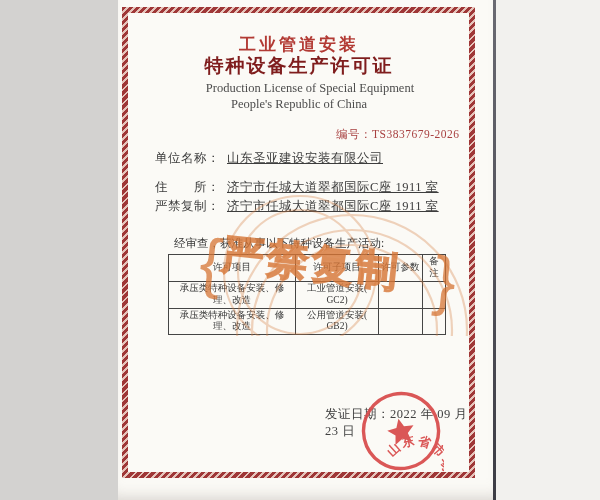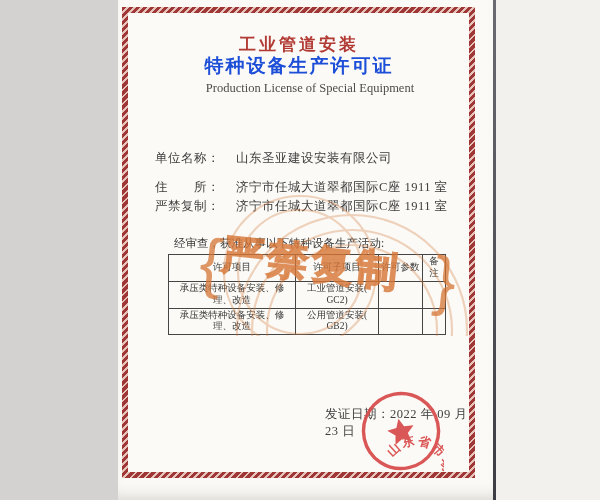--- a/index.html
+++ b/index.html
@@ -12,26 +12,26 @@
   .paper{position:absolute;left:118px;top:0;width:376px;height:500px;background:#fbfaf6;
     box-shadow:inset 0 -14px 18px -14px rgba(120,110,100,.35);}
   .paper-edge{position:absolute;left:493px;top:0;width:3px;height:500px;
     background:linear-gradient(180deg,#6a6a72,#3c3c44);}
   .cert{position:absolute;left:122px;top:0;width:354px;height:500px;color:#3a3a3a;}
   .frame{position:absolute;left:0;top:7px;width:353px;height:471px;box-sizing:border-box;
     border:6px solid transparent;
     border-image:repeating-linear-gradient(135deg,#9f3737 0 3px,#e6c4bb 3px 5px) 6;}
   .ctr{position:absolute;left:0;width:100%;text-align:center;}
   .t1{top:33px;font-size:17px;font-weight:bold;color:#b23a34;letter-spacing:3px;}
-  .t2{top:53px;font-size:19px;font-weight:bold;color:#1d4ed8;letter-spacing:2px;}
+  .t2{top:53px;font-size:19px;font-weight:bold;color:#7f1d1d;letter-spacing:2px;}
   .e1{top:81px;font-size:12.5px;color:#4c4c4c;padding-left:11px;}
   .e2{top:97px;font-size:12.5px;color:#4c4c4c;}
   .serial{position:absolute;left:214px;top:127px;font-size:11.5px;color:#a84040;letter-spacing:.5px;}
   .field{position:absolute;left:33px;font-size:12.5px;color:#3d3d3d;font-weight:500;letter-spacing:.5px;}
-  .field .val{margin-left:16px;}
+  .field .val{margin-left:7px;text-decoration:underline;}
   .f1{top:150px}.f2{top:179px}.f3{top:198px}
   .note{position:absolute;left:52px;top:236px;font-size:11.5px;font-weight:500;color:#383838;}
   table.lic{position:absolute;left:46px;top:254px;width:277px;border-collapse:collapse;
     table-layout:fixed;font-size:9.5px;color:#353535;}
   table.lic th,table.lic td{border:1px solid #454545;text-align:center;vertical-align:middle;
     padding:1px 2px;font-weight:500;line-height:1.25;}
   table.lic{border:1.5px solid #353535;}
   tr.hdr{height:23px;}
   tr.row{height:25px;}
   .b1{position:absolute;left:48px;top:384px;font-size:12.5px;font-weight:500;color:#3d3d3d;letter-spacing:.5px;}
@@ -74,21 +74,25 @@
       </g>
     </svg>
 
     <div class="wm-brace wb-l">{</div>
     <div class="wm-text">严禁复制</div>
     <div class="wm-brace wb-r">}</div>
 
     <div class="ctr t1">工业管道安装</div>
     <div class="ctr t2">特种设备生产许可证</div>
     <div class="ctr e1">Production License of Special Equipment</div>
+    <div class="ctr e2">People's Republic of China</div>
 
+    <div class="serial">
+      <span>编号：</span><span>TS3837679-2026</span>
+    </div>
 
     <div class="field f1">
       <span>单位名称：</span><span class="val">山东圣亚建设安装有限公司</span>
     </div>
     <div class="field f2">
       <span>住　　所：</span><span class="val">济宁市任城大道翠都国际C座 1911 室</span>
     </div>
     <div class="field f3">
       <span>严禁复制：</span><span class="val">济宁市任城大道翠都国际C座 1911 室</span>
     </div>

